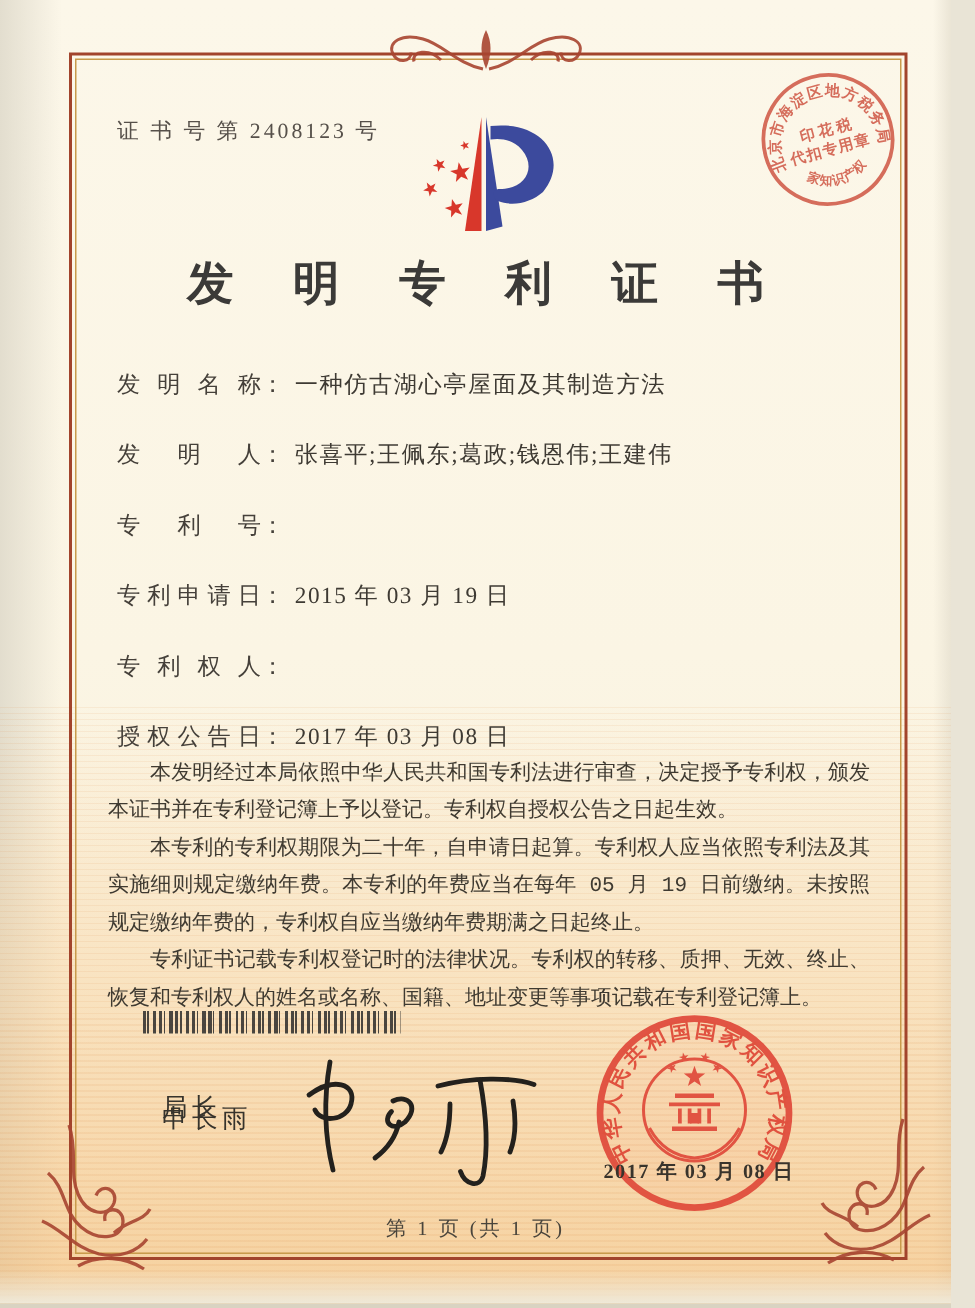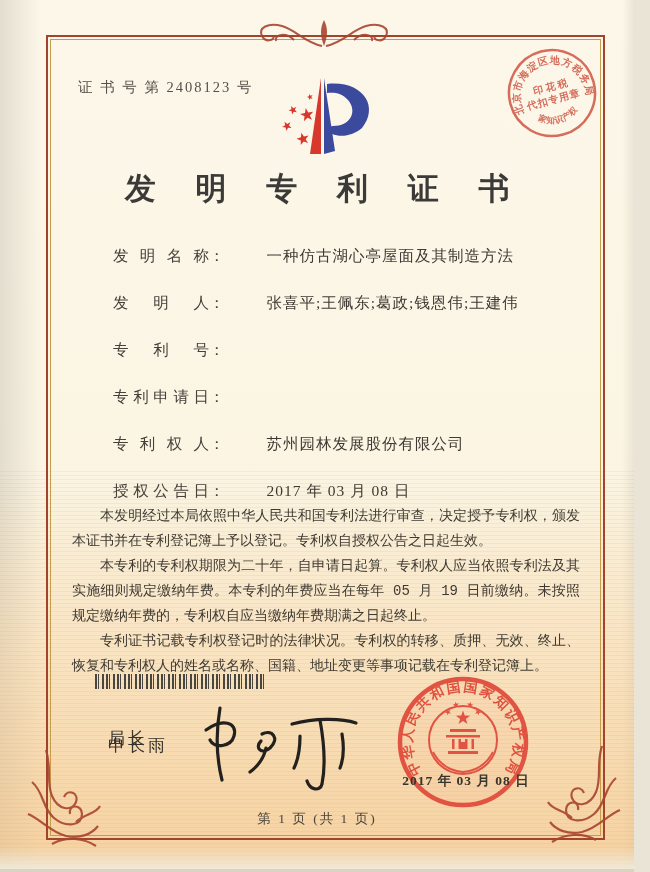--- a/index.html
+++ b/index.html
@@ -30,23 +30,23 @@
   .orn-bl{left:22px;top:748px;width:80px;height:104px;}
   .orn-br{left:546px;top:744px;width:80px;height:104px;transform:scaleX(-1);}
   
   .cert-no{position:absolute;left:78px;top:78px;font-size:14.5px;letter-spacing:2px;color:#56504a;}
   .logo{position:absolute;left:258px;top:74px;width:134px;height:88px;}
   .title{position:absolute;left:0;right:0;top:168px;text-align:center;
     font-size:31px;font-weight:600;letter-spacing:16px;text-indent:16px;color:#3b3a38;}
   
   .fields{position:absolute;left:78px;top:246px;right:60px;font-size:15.5px;color:#3e3a33;}
   .field{display:flex;align-items:baseline;height:20px;margin-bottom:27px;white-space:nowrap;}
-  .field-label{display:inline-block;width:96px;text-align:justify;text-align-last:justify;color:#45403a;margin-left:35px;}
+  .field-label{display:inline-block;width:96px;text-align:justify;text-align-last:justify;color:#45403a;}
   .field-colon{margin:0 7px 0 0;color:#45403a;}
-  .field-value{letter-spacing:1px;margin-left:35px;}
+  .field-value{letter-spacing:1px;}
   
   .body-text{position:absolute;left:72px;top:504px;width:508px;
     font-size:14px;line-height:25px;text-align:justify;color:#3f3a31;}
   .body-text p{margin:0;text-indent:2em;font-family:Liberation Mono, monospace;}
   
   .barcode{position:absolute;left:95px;top:674px;width:172px;height:15px;opacity:.85;
     background:repeating-linear-gradient(90deg,#2b2b2b 0 2px,transparent 2px 3px,#2b2b2b 3px 4px,transparent 4px 7px,#2b2b2b 7px 9px,transparent 9px 11px);}
   
   .signer{position:absolute;left:108px;font-size:17px;color:#36332c;letter-spacing:3px;
     font-family:"Liberation Sans","DejaVu Sans",sans-serif;}
@@ -149,25 +149,25 @@
         <span class="field-colon">：</span>
       <span class="field-value">张喜平;王佩东;葛政;钱恩伟;王建伟</span>
     </div>
     <div class="field">
       <span class="field-label">专利号</span>
         <span class="field-colon">：</span>
     </div>
     <div class="field">
       <span class="field-label">专利申请日</span>
         <span class="field-colon">：</span>
+      <span class="field-value">2015 年 03 月 19 日</span>
     </div>
     <div class="field">
       <span class="field-label">专利权人</span>
         <span class="field-colon">：</span>
-      <span class="field-value">苏州园林发展股份有限公司</span>
     </div>
     <div class="field">
       <span class="field-label">授权公告日</span>
         <span class="field-colon">：</span>
       <span class="field-value">2017 年 03 月 08 日</span>
     </div>
   </div>
 
   <div class="body-text">
     <p>本发明经过本局依照中华人民共和国专利法进行审查，决定授予专利权，颁发本证书并在专利登记簿上予以登记。专利权自授权公告之日起生效。</p>

